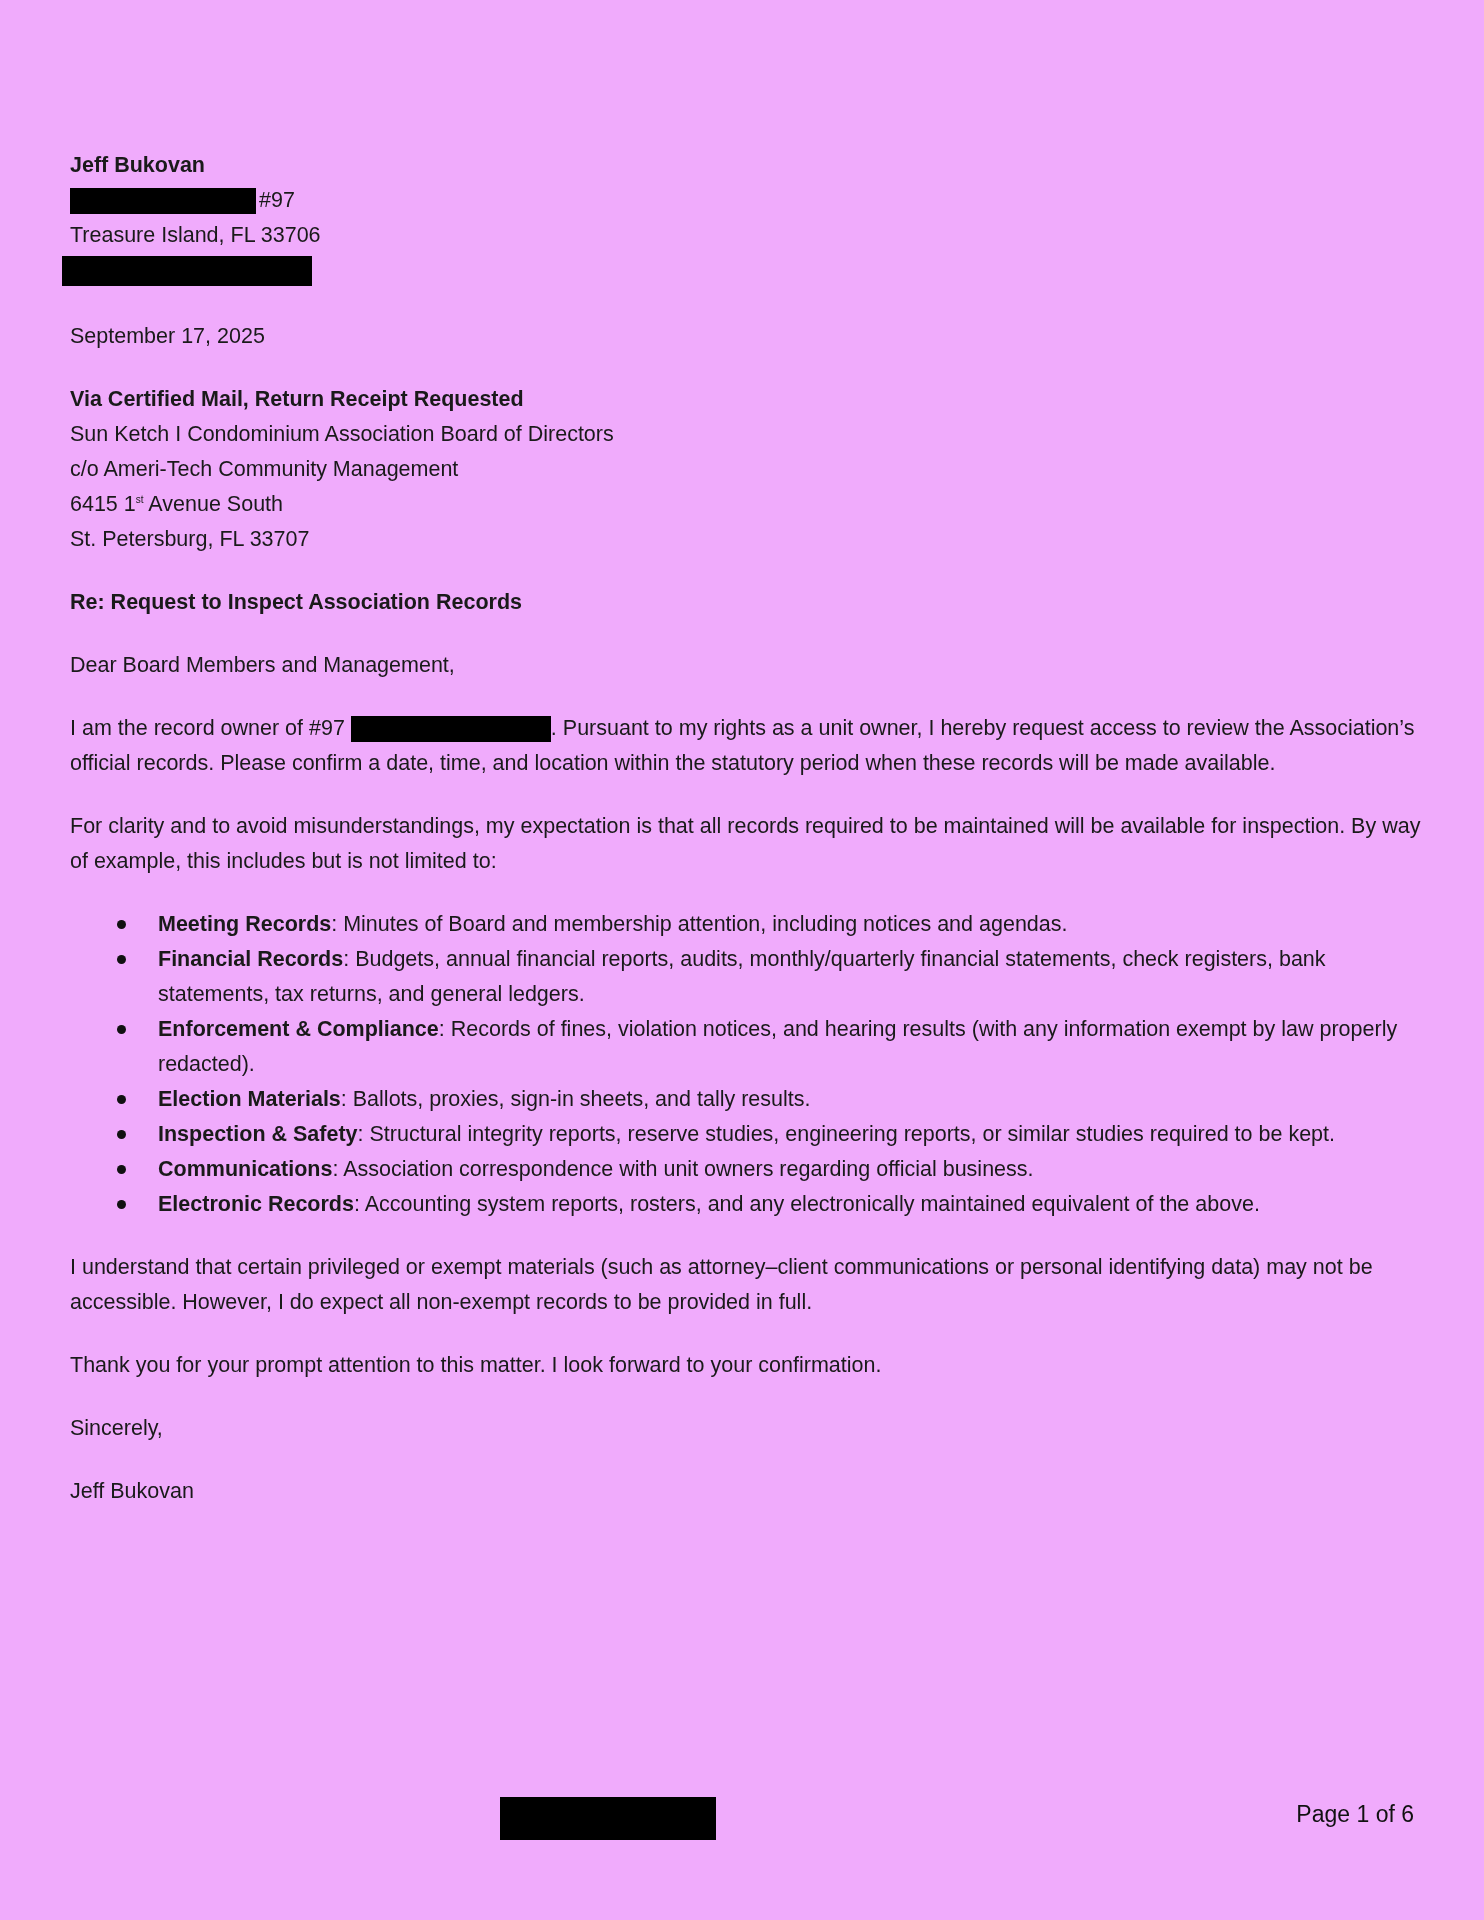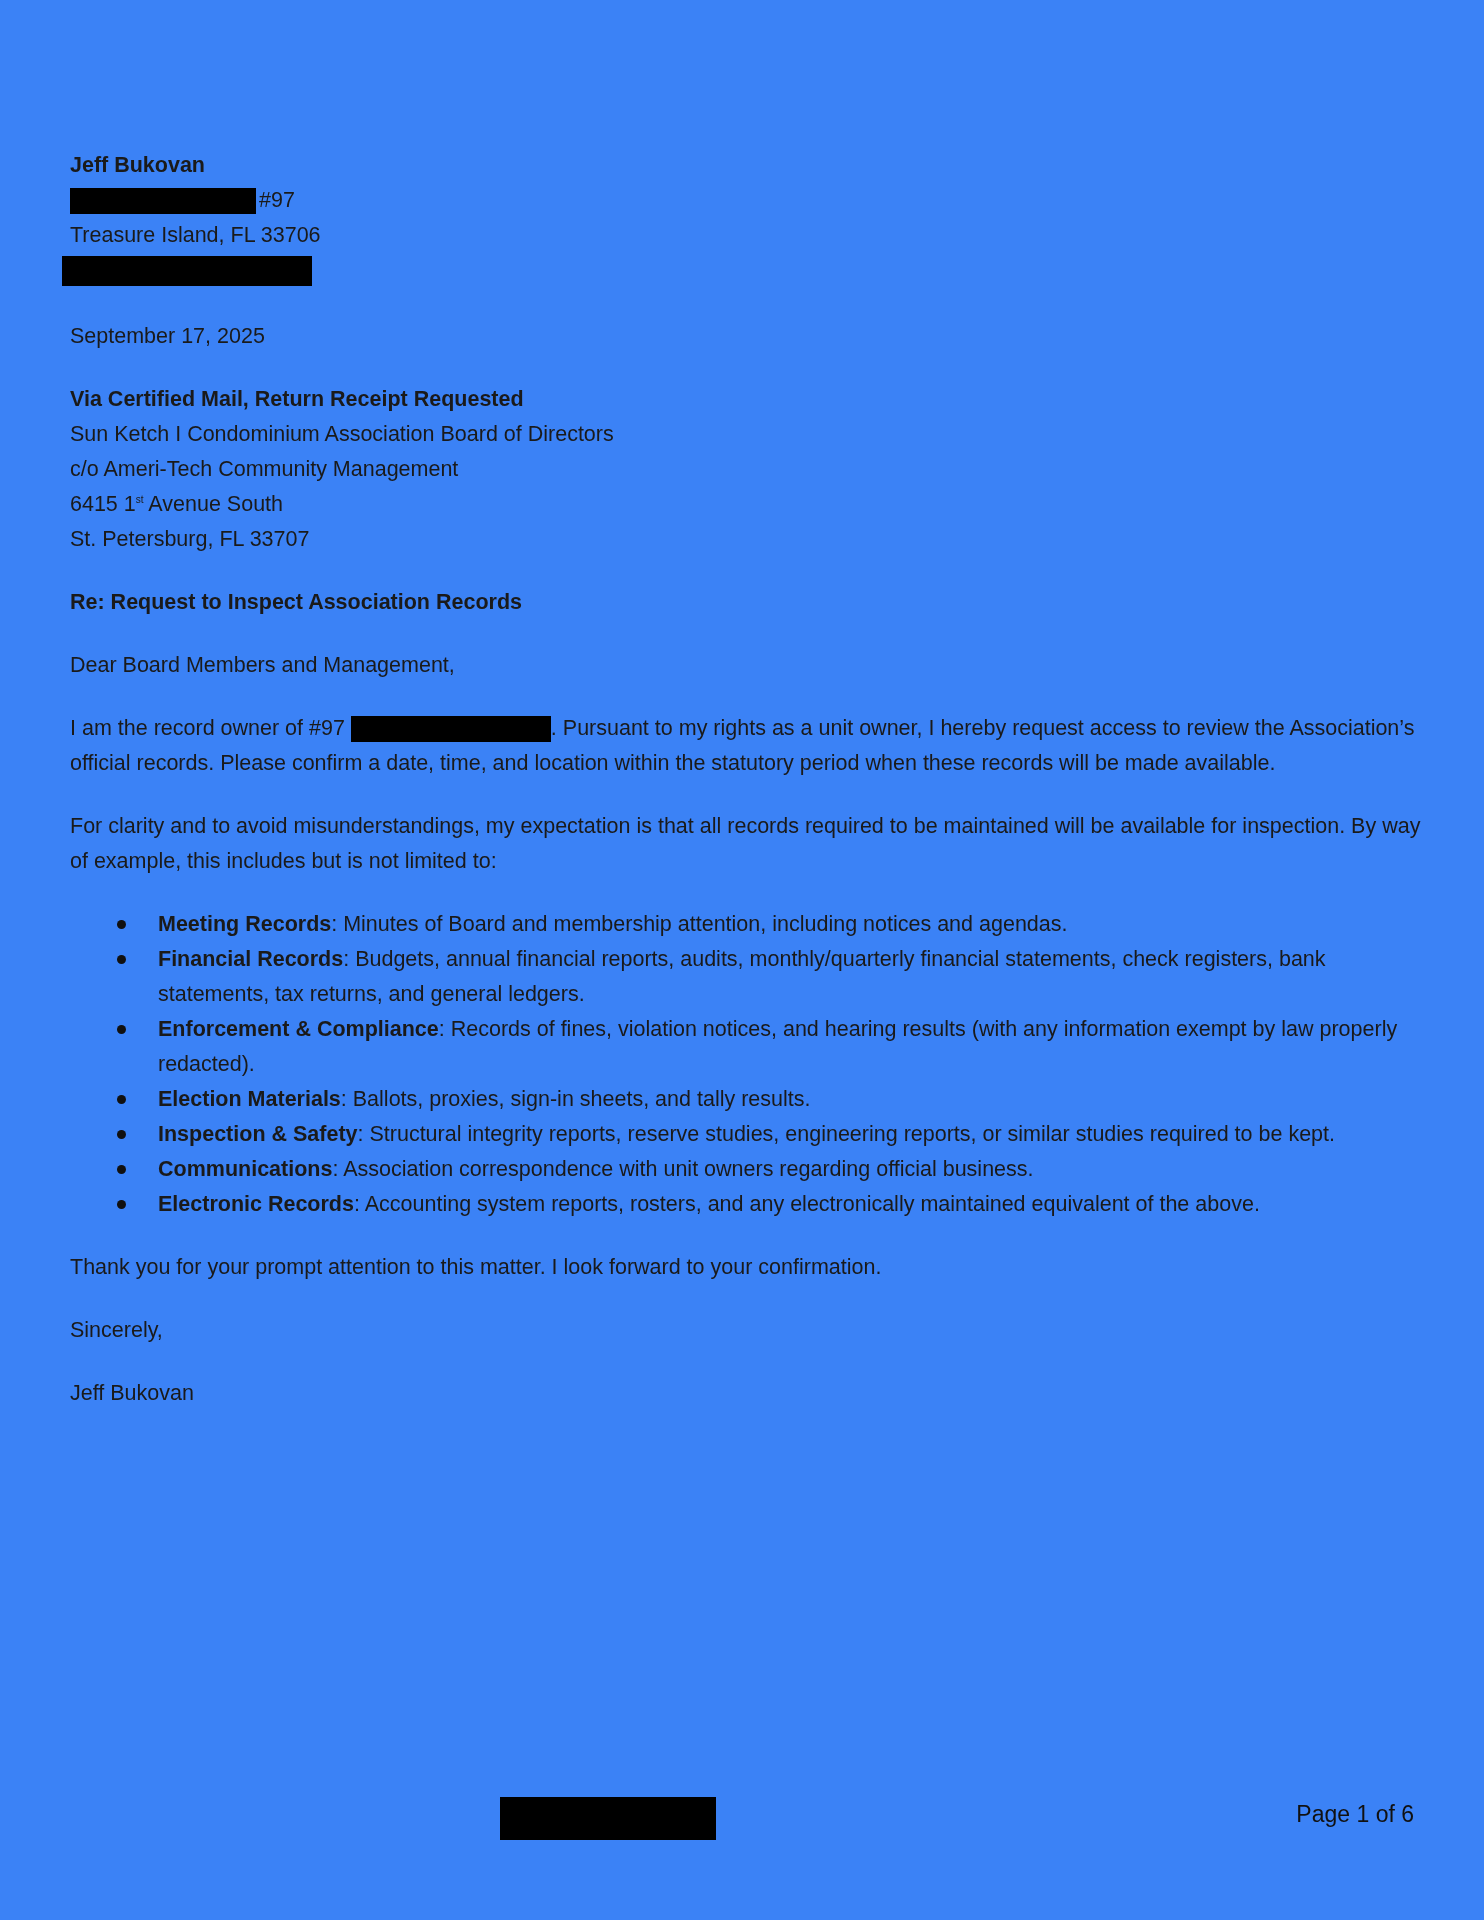--- a/index.html
+++ b/index.html
@@ -1,20 +1,20 @@
 <!DOCTYPE html>
 <html><head>
 <meta charset="utf-8">
 <style>
   html, body { margin: 0; padding: 0; background: #ffffff; }
   .page {
     position: relative;
     width: 1484px;
     height: 1920px;
-    background: #3b82f6;
+    background: #f0abfc;
     font-family: "Liberation Sans", "DejaVu Sans", sans-serif;
     font-size: 21.5px;
     line-height: 35px;
     color: #1a1a1a;
     box-sizing: border-box;
     overflow: hidden;
   }
   .content {
     position: absolute;
     top: 148px;
@@ -116,20 +116,21 @@
     <ul class="records-list">
       <li><span class="dot"></span><span class="b">Meeting Records</span><span>: Minutes of Board and membership attention, including notices and agendas.</span></li>
       <li><span class="dot"></span><span class="b">Financial Records</span><span>: Budgets, annual financial reports, audits, monthly/quarterly financial statements, check registers, bank statements, tax returns, and general ledgers.</span></li>
       <li><span class="dot"></span><span class="b">Enforcement &amp; Compliance</span><span>: Records of fines, violation notices, and hearing results (with any information exempt by law properly redacted).</span></li>
       <li><span class="dot"></span><span class="b">Election Materials</span><span>: Ballots, proxies, sign-in sheets, and tally results.</span></li>
       <li><span class="dot"></span><span class="b">Inspection &amp; Safety</span><span>: Structural integrity reports, reserve studies, engineering reports, or similar studies required to be kept.</span></li>
       <li><span class="dot"></span><span class="b">Communications</span><span>: Association correspondence with unit owners regarding official business.</span></li>
       <li><span class="dot"></span><span class="b">Electronic Records</span><span>: Accounting system reports, rosters, and any electronically maintained equivalent of the above.</span></li>
     </ul>
 
+    <p class="para">I understand that certain privileged or exempt materials (such as attorney–client communications or personal identifying data) may not be accessible. However, I do expect all non-exempt records to be provided in full.</p>
     <p class="para">Thank you for your prompt attention to this matter. I look forward to your confirmation.</p>
 
     <div class="closing-block">Sincerely,</div>
     <div class="signature-block">Jeff Bukovan</div>
 
   </div>
 
   <div class="footer-redact"></div>
   <div class="page-number">Page 1 of 6</div>
 </div>

